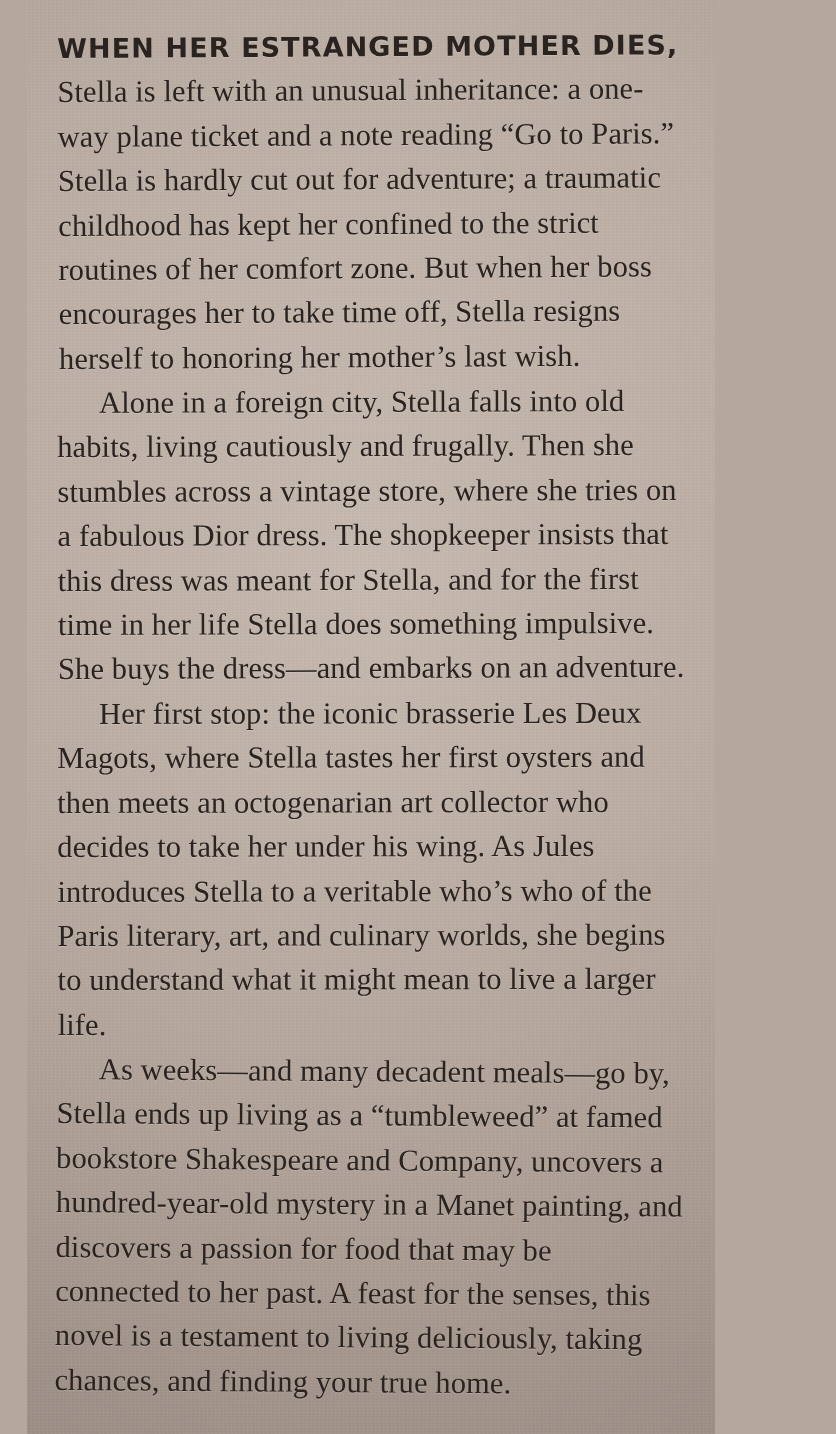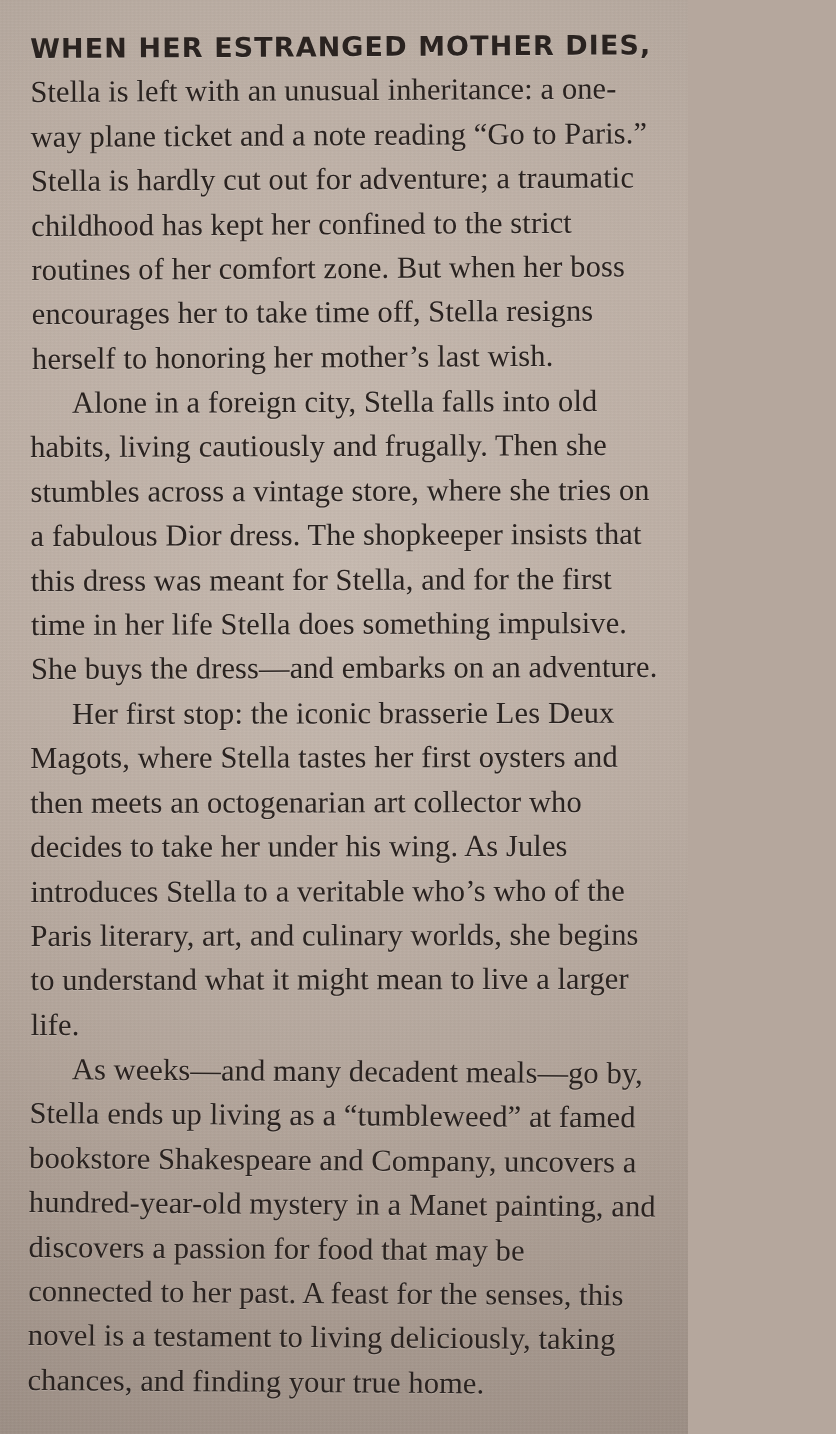--- a/index.html
+++ b/index.html
@@ -17,20 +17,21 @@
   #jacket {
     position: relative;
     width: 688px;
     height: 1434px;
     box-sizing: border-box;
     background:
       radial-gradient(ellipse 120% 80% at 50% 40%, rgba(210,198,188,0.55) 0%, rgba(183,169,158,0.25) 55%, rgba(120,108,100,0.30) 100%),
       linear-gradient(180deg, #b9aca2 0%, #bcaea4 20%, #b6a89e 55%, #aa9c92 85%, #a3958b 100%);
     padding: 26px 30px 24px 30px;
     overflow: hidden;
+    margin-left: 27px;
   }
   #jacket::after {
     
     content: "";
     position: absolute;
     inset: 0;
     pointer-events: none;
     background-image:
       repeating-linear-gradient(0deg, rgba(255,255,255,0.035) 0px, rgba(255,255,255,0.035) 1px, rgba(0,0,0,0.025) 2px, rgba(0,0,0,0.0) 3px),
       repeating-linear-gradient(90deg, rgba(255,255,255,0.025) 0px, rgba(255,255,255,0.025) 1px, rgba(0,0,0,0.02) 2px, rgba(0,0,0,0.0) 4px);

